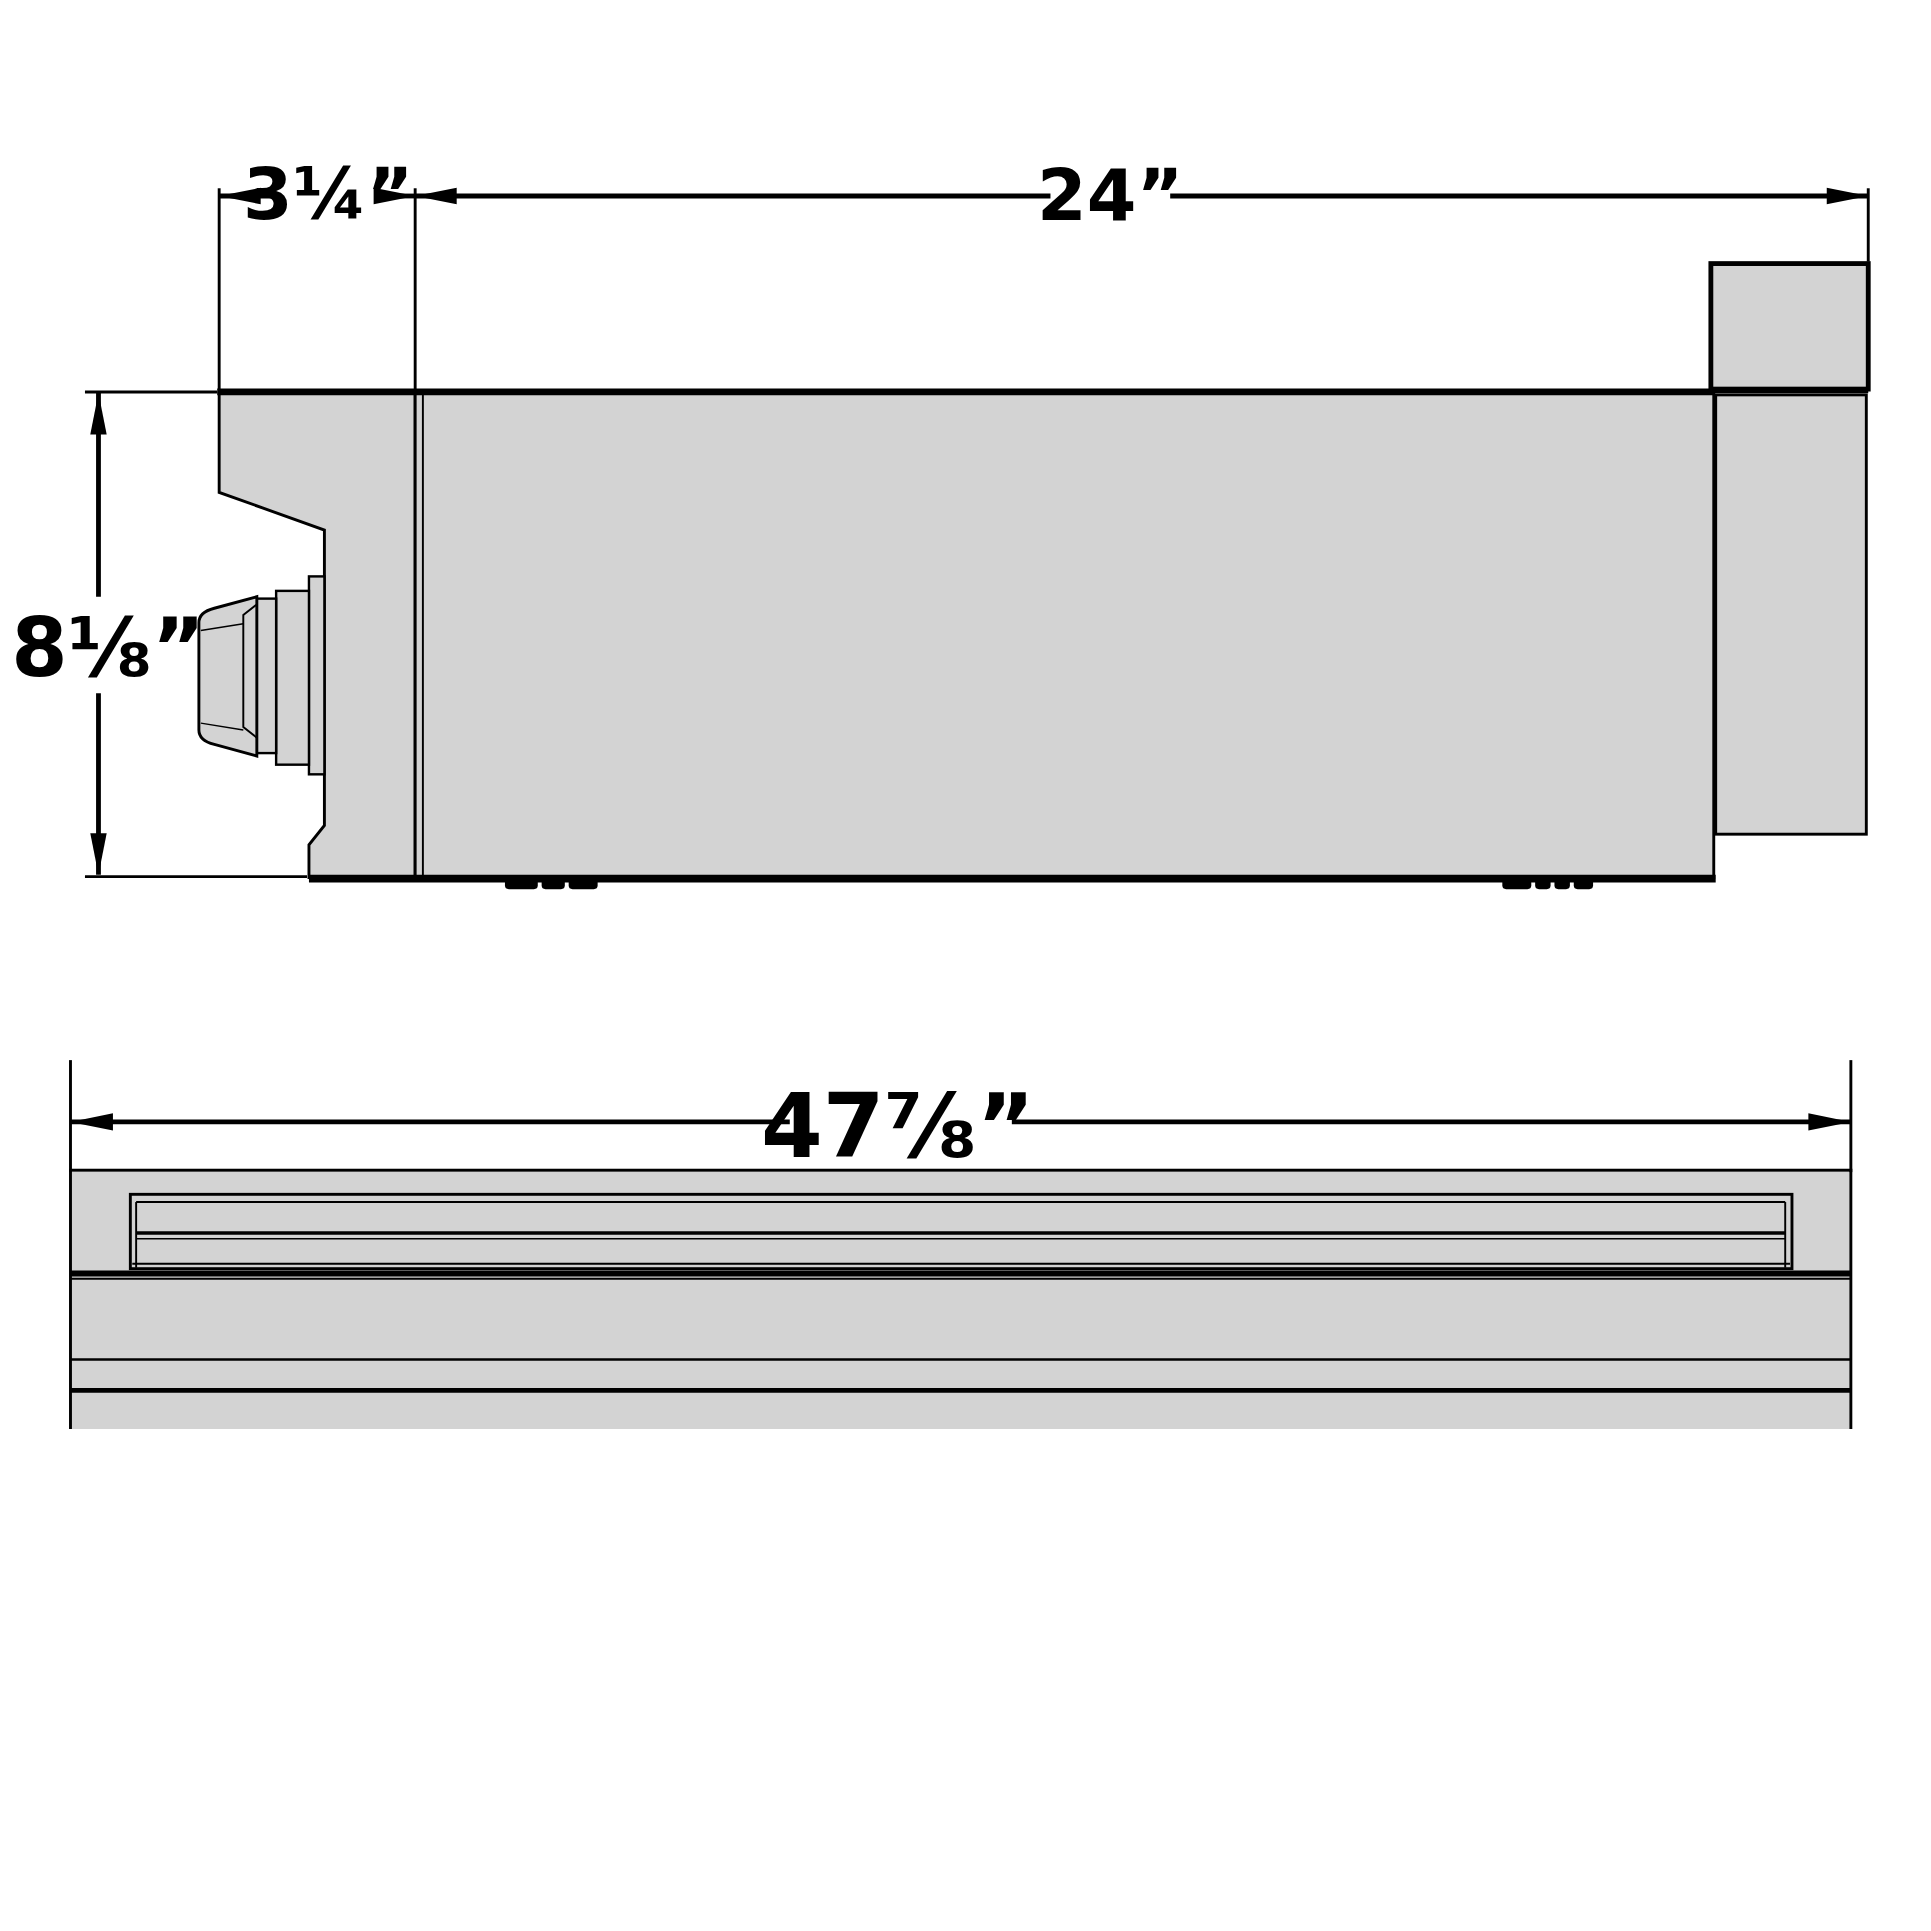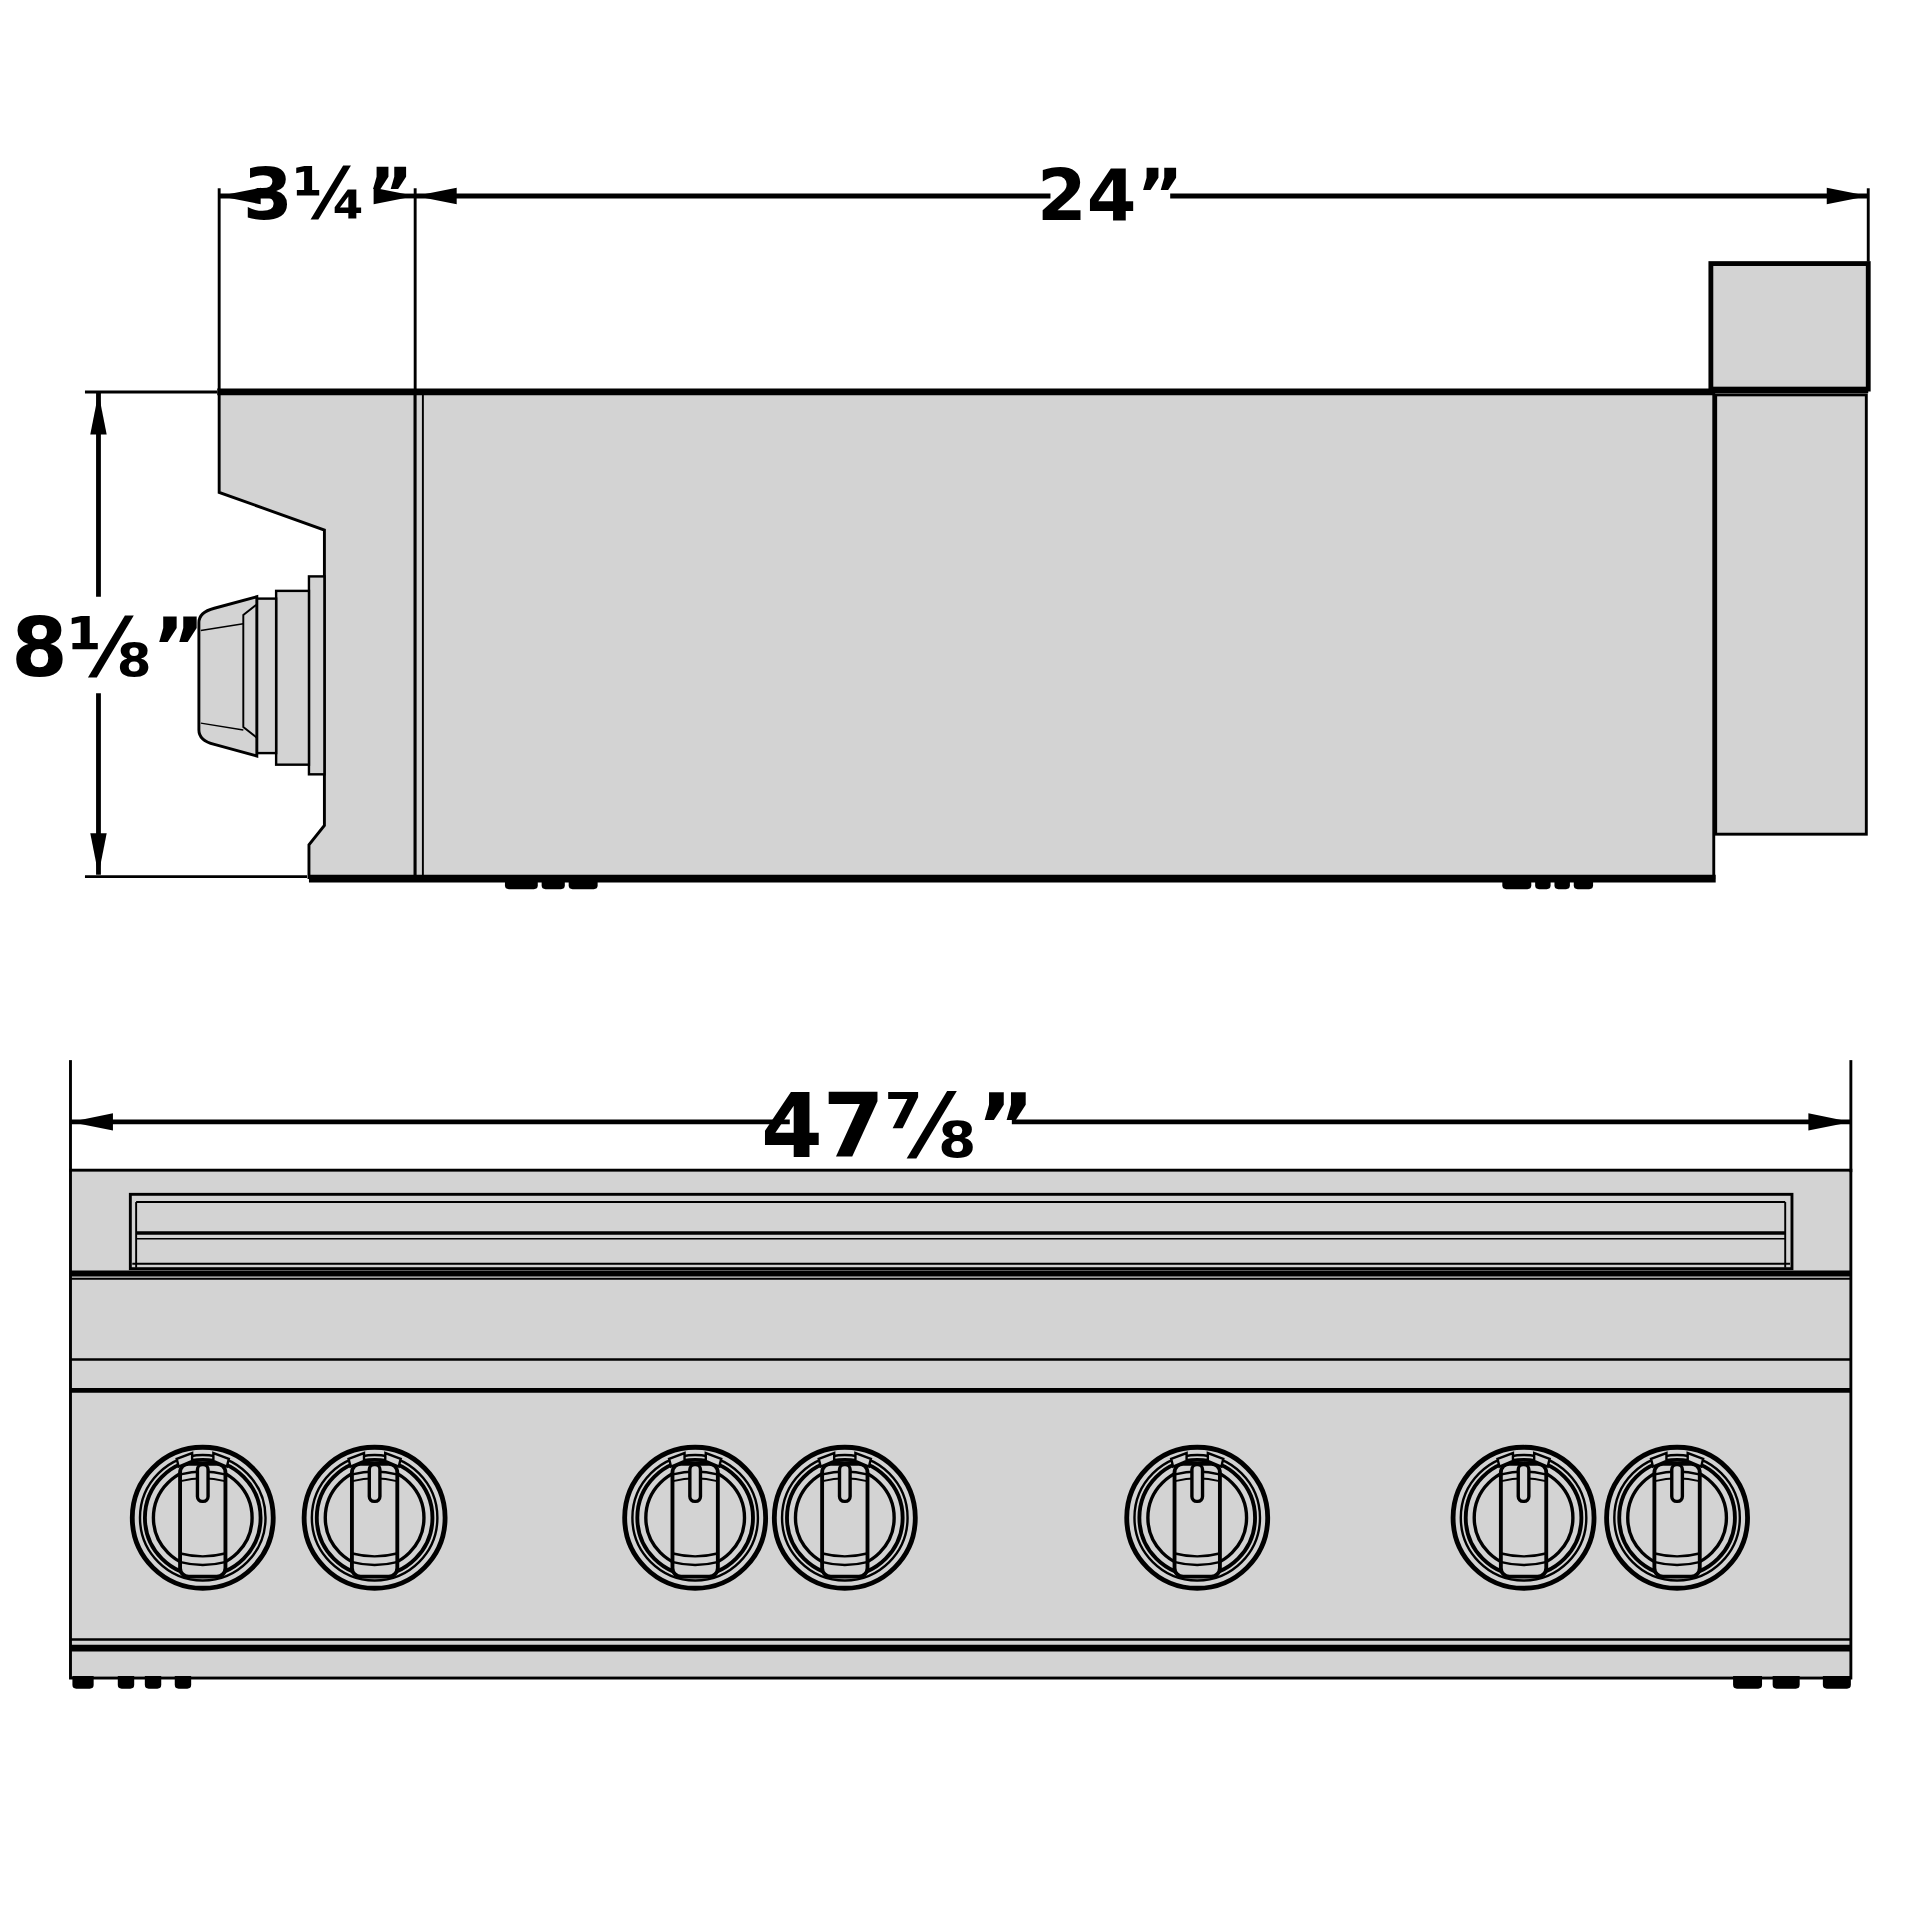--- a/index.html
+++ b/index.html
@@ -1,16 +1,16 @@
 <!DOCTYPE html>
 <html><head>
 <meta charset="utf-8">
 <style>
   html,body{margin:0;padding:0;background:#ffffff;}
-  .stage{position:relative;width:1931px;height:1931px;background:#ffffff;overflow:hidden;}
+  .stage{position:relative;width:1931px;height:1429px;background:#ffffff;overflow:hidden;}
   svg{display:block;}
   
   .s15{stroke:#000;stroke-width:1.5;fill:none;}
   .s2 {stroke:#000;stroke-width:2;fill:none;}
   .s25{stroke:#000;stroke-width:2.5;fill:none;}
   .s3 {stroke:#000;stroke-width:3;fill:none;}
   .s35{stroke:#000;stroke-width:3.5;fill:none;}
   .s5 {stroke:#000;stroke-width:5;fill:none;}
   .s6 {stroke:#000;stroke-width:6;fill:none;}
   .s7 {stroke:#000;stroke-width:7;fill:none;}

